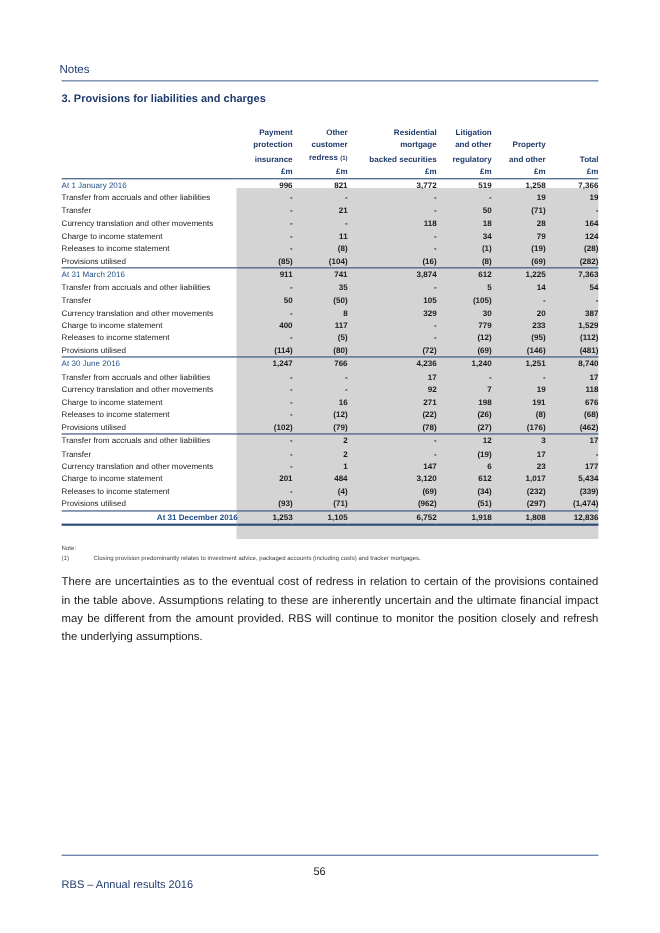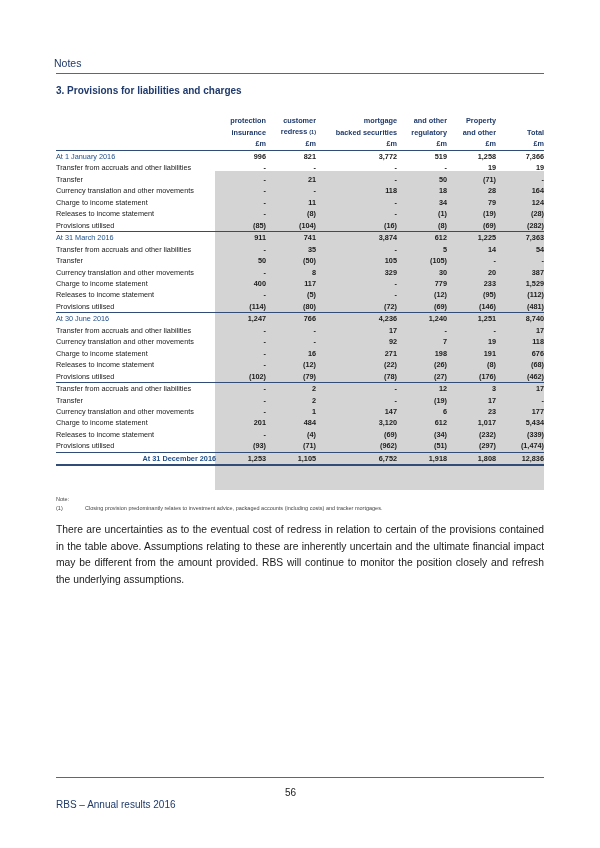--- a/index.html
+++ b/index.html
@@ -50,20 +50,29 @@
       <col style="width:50px">
       <col style="width:50px">
       <col style="width:81px">
       <col style="width:50px">
       <col style="width:49px">
       <col style="width:48px">
     </colgroup>
     <thead id="thead">
         <tr>
           <th></th>
+          <th><span>Payment</span></th>
+          <th><span>Other</span></th>
+          <th><span>Residential</span></th>
+          <th><span>Litigation</span></th>
+          <th><span></span></th>
+          <th><span></span></th>
+        </tr>
+        <tr>
+          <th></th>
           <th><span>protection</span></th>
           <th><span>customer</span></th>
           <th><span>mortgage</span></th>
           <th><span>and other</span></th>
           <th><span>Property</span></th>
           <th><span></span></th>
         </tr>
         <tr>
           <th></th>
           <th><span>insurance</span></th>

